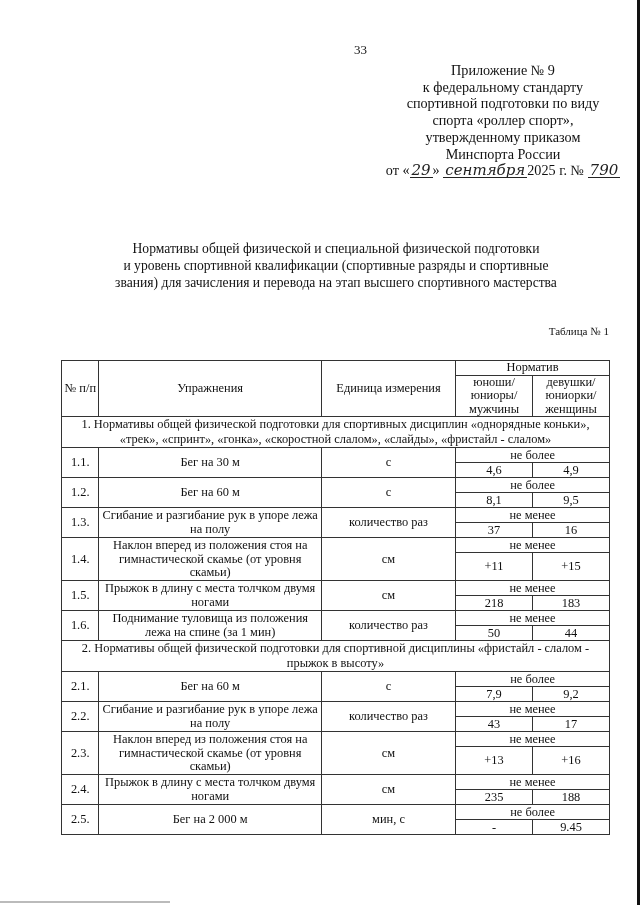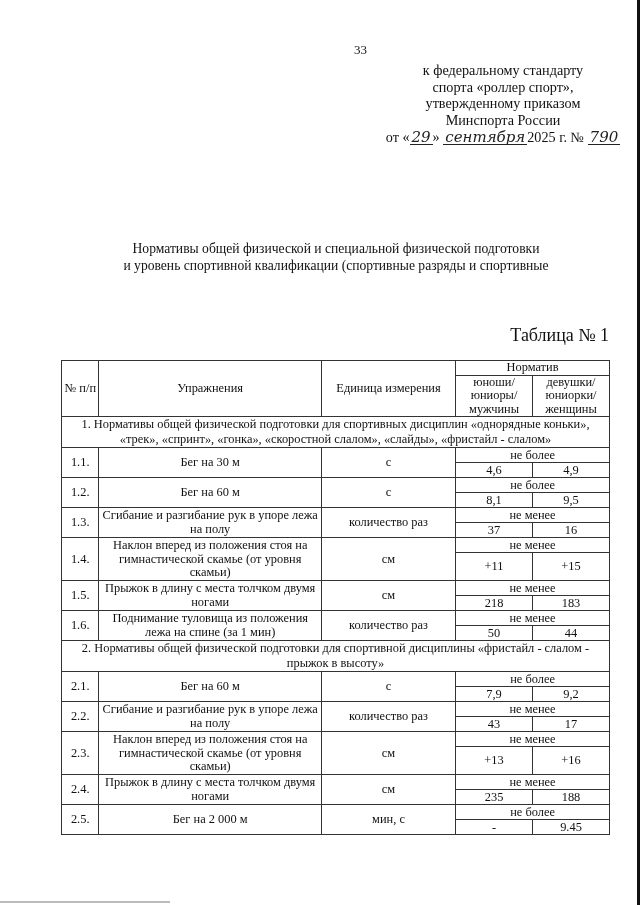--- a/index.html
+++ b/index.html
@@ -14,21 +14,21 @@
   }
   .approval .line { display: block; white-space: nowrap; }
   .sig-line { position: relative; }
   .hand { font-family: "DejaVu Serif", serif; font-style: italic; font-size: 15px; color: #222;
           border-bottom: 1px solid #222; display: inline-block; line-height: 14px; padding: 0 2px; text-align: center; }
   .title {
     position: absolute; left: 62px; width: 548px; top: 240px;
     text-align: center; font-weight: normal; font-size: 13.6px; line-height: 17px;
   }
   .title .line { display: block; white-space: nowrap; }
-  .table-label { position: absolute; right: 31px; top: 325px; font-size: 18px; }
+  .table-label { position: absolute; right: 31px; top: 325px; font-size: 11px; }
   table.norms {
     position: absolute; left: 61px; top: 360px; width: 549px;
     border-collapse: collapse; font-size: 12.4px; line-height: 13.6px;
   }
   table.norms td, table.norms th {
     border: 1px solid #333; padding: 0 2px; text-align: center; vertical-align: middle;
     font-weight: normal;
   }
   .c-num { width: 36px; }
   .c-ex { width: 214px; }
@@ -40,34 +40,37 @@
   .cond { height: 14px; }
   .right-edge { position: absolute; right: 0; top: 0; width: 3px; height: 905px; background: #111; }
   .scan-line { position: absolute; left: 0; top: 901px; width: 170px; height: 2px; background: #bbb; }
 </style>
 </head>
 <body>
 
 <div class="page-num">33</div>
 
 <div class="approval">
+  <span class="line">Приложение № 9</span>
   <span class="line">к федеральному стандарту</span>
+  <span class="line">спортивной подготовки по виду</span>
   <span class="line">спорта «роллер спорт»,</span>
   <span class="line">утвержденному приказом</span>
   <span class="line">Минспорта России</span>
   <span class="line sig-line">
     <span>от «</span><span class="hand">29</span><span>»</span>
     <span class="hand">сентября</span><span>2025 г. №</span>
     <span class="hand">790</span>
   </span>
 </div>
 
 <div class="title">
   <span class="line">Нормативы общей физической и специальной физической подготовки</span>
   <span class="line">и уровень спортивной квалификации (спортивные разряды и спортивные</span>
+  <span class="line">звания) для зачисления и перевода на этап высшего спортивного мастерства</span>
 </div>
 
 <div class="table-label">Таблица № 1</div>
 
 <table class="norms" id="norms">
   <colgroup>
     <col class="c-num">
       <col class="c-ex">
       <col class="c-unit">
       <col class="c-m">

